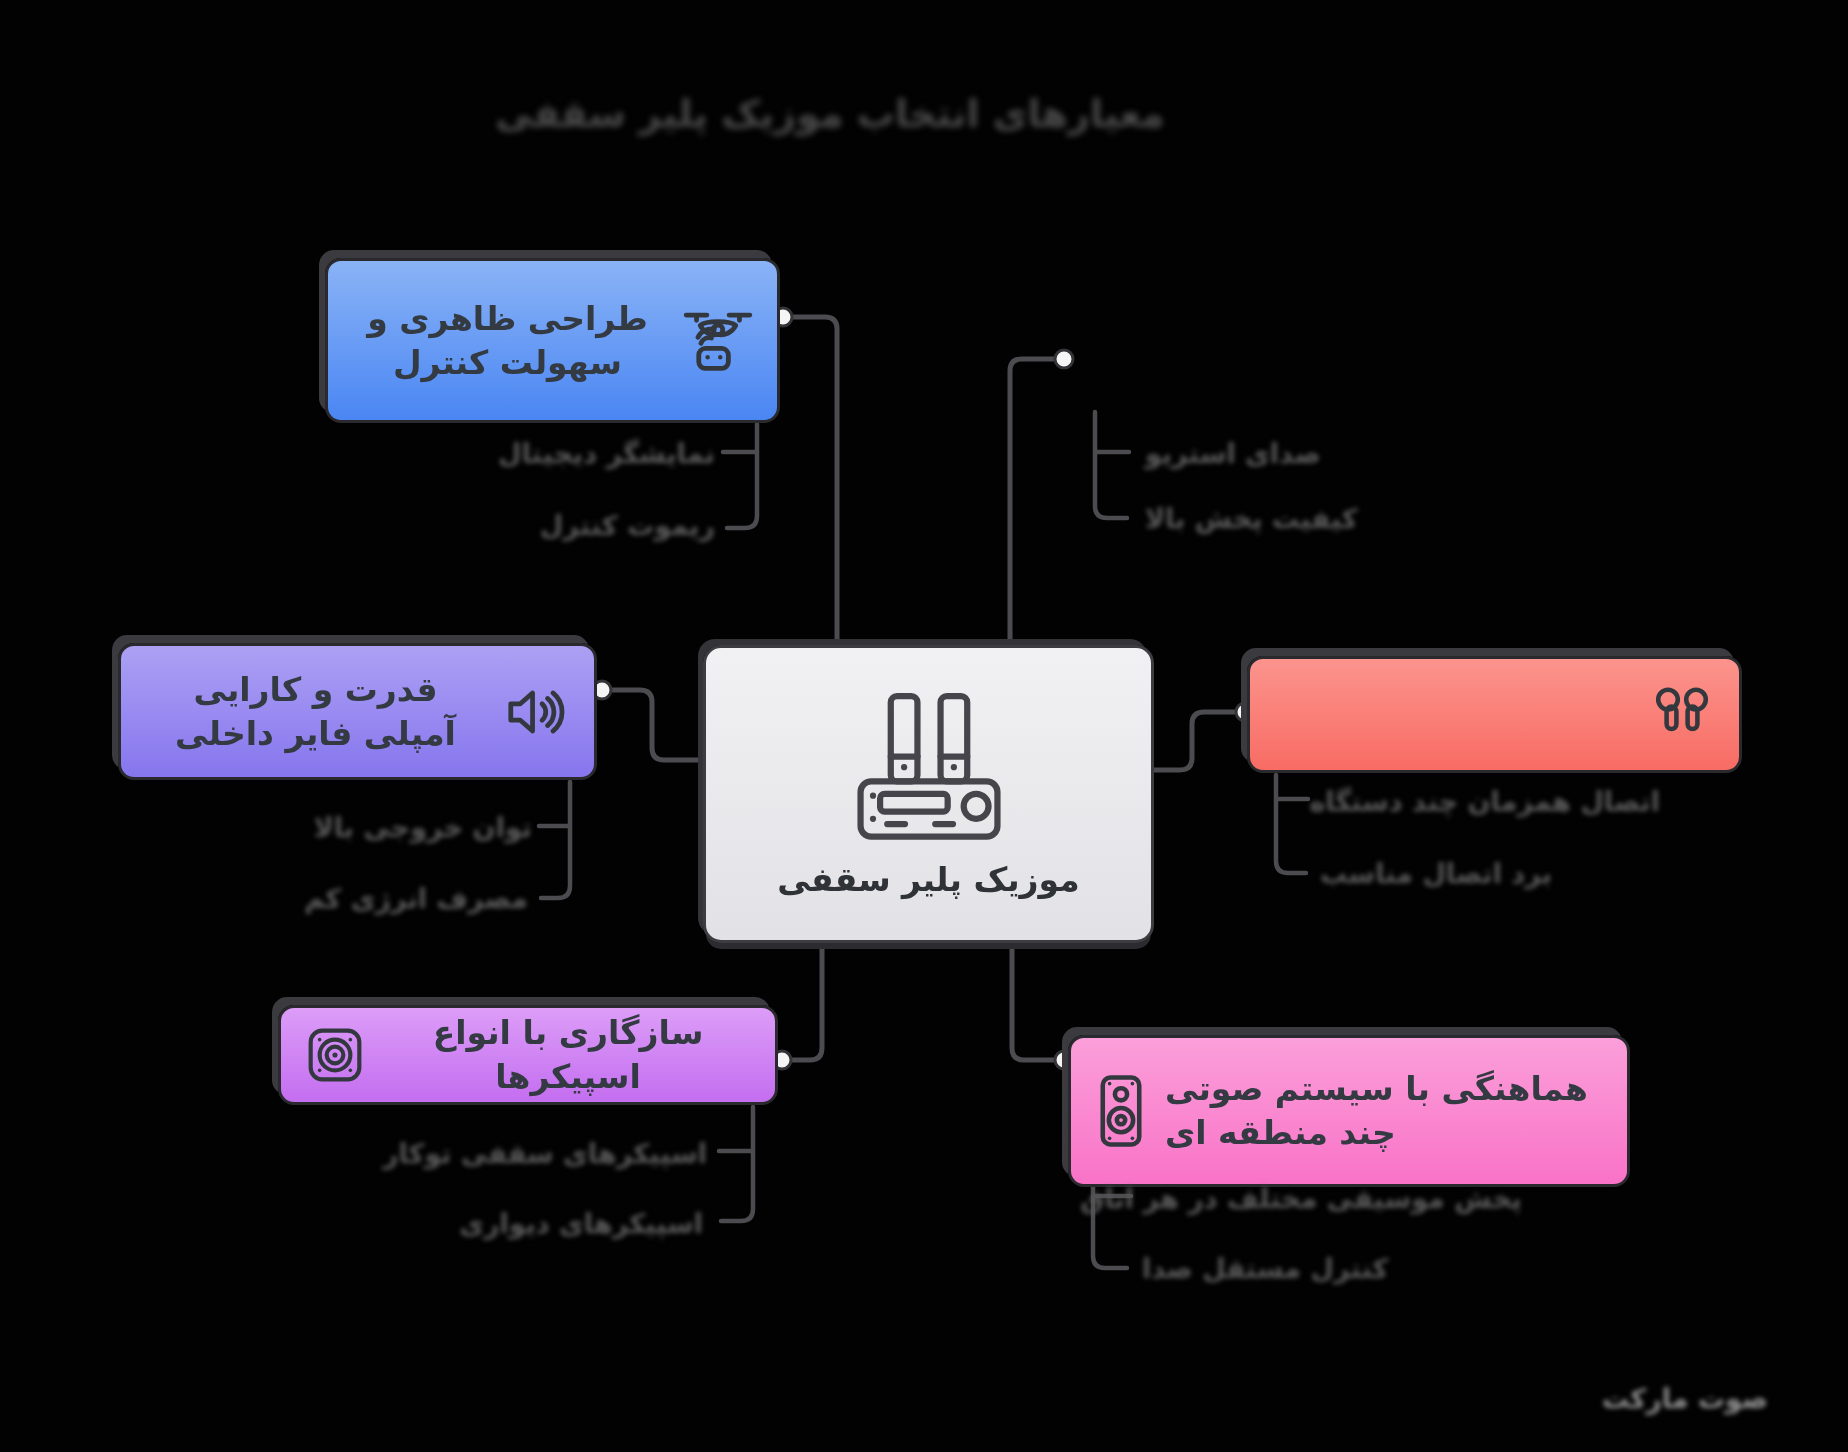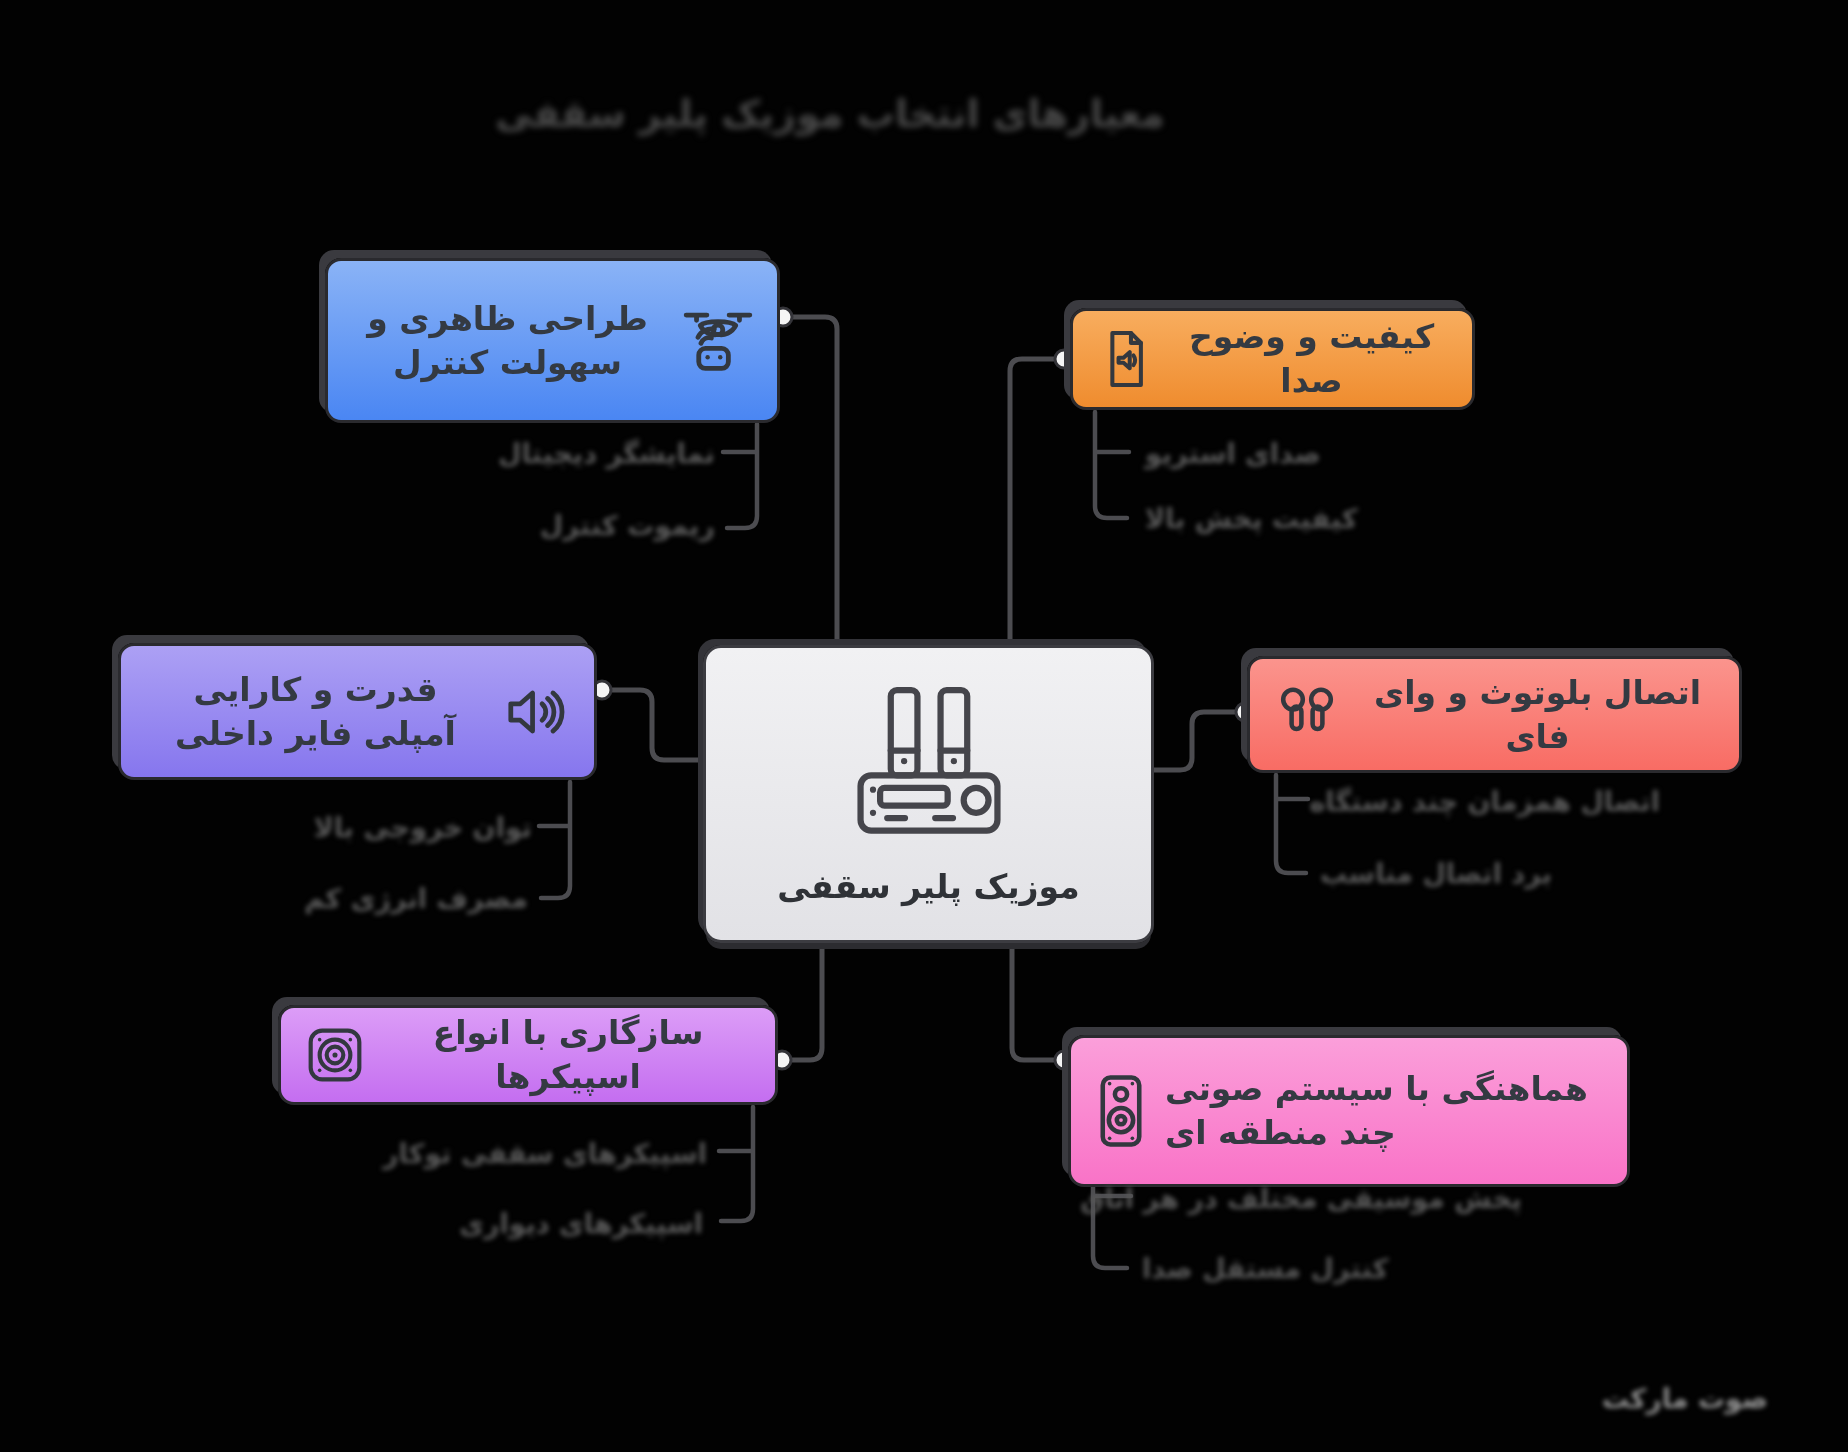--- a/index.html
+++ b/index.html
@@ -83,21 +83,21 @@
       <circle cx="1064" cy="359" r="9"></circle>
       <circle cx="602" cy="690" r="9"></circle>
       <circle cx="1245" cy="712" r="9"></circle>
       <circle cx="782" cy="1060" r="9"></circle>
       <circle cx="1064" cy="1060" r="9"></circle>
     </g>
   </svg>
 
   <div class="abs title" style="left:470px;top:92px;width:720px;">معیارهای انتخاب موزیک پلیر سقفی</div>
 
-  <div class="abs center-card" style="left:703px;top:645px;width:445px;height:292px;">
+  <div class="abs center-card" style="left:703px;top:645px;width:445px;height:292px;gap:7px;">
     <span class="icon">
       <svg width="200" height="160" viewBox="0 0 210 180" fill="none" stroke="currentColor" stroke-width="7" stroke-linejoin="round" stroke-linecap="round">
         <rect x="62" y="8" width="30" height="96" rx="7"></rect>
         <path d="M62 76 h30"></path>
           <circle cx="77" cy="88" r="3.5" fill="currentColor" stroke="none"></circle>
         <rect x="118" y="8" width="30" height="96" rx="7"></rect>
         <path d="M118 76 h30"></path>
           <circle cx="133" cy="88" r="3.5" fill="currentColor" stroke="none"></circle>
         <rect x="28" y="104" width="154" height="62" rx="12"></rect>
         <rect x="50" y="118" width="76" height="20" rx="5"></rect>
@@ -120,50 +120,38 @@
         <rect x="24" y="60" width="40" height="27" rx="9"></rect>
         <circle cx="36" cy="72" r="3" fill="currentColor" stroke="none"></circle>
         <circle cx="53" cy="72" r="3" fill="currentColor" stroke="none"></circle>
       </svg>
     </span>
     <div class="label">طراحی ظاهری و سهولت کنترل</div>
   </div>
   <div class="abs sub ta-right" style="left:460px;top:438px;width:255px;">نمایشگر دیجیتال</div>
   <div class="abs sub ta-right" style="left:470px;top:510px;width:245px;">ریموت کنترل</div>
 
-  <div class="abs node g-orange" style="left:1070px;top:308px;width:405px;height:102px;">
-    <div class="label">کیفیت و وضوح صدا</div>
-    <span class="icon">
-      <svg width="62" height="66" viewBox="0 0 100 100" fill="none" stroke="currentColor" stroke-width="6.5" stroke-linejoin="round" stroke-linecap="round">
-        <path d="M28 8 H58 L74 24 V92 H28 Z"></path>
-        <path d="M58 8 v16 h16"></path>
-        <path d="M38 48 h8 l10 -9 v26 l-10 -9 h-8 z"></path>
-        <path d="M62 44a14 14 0 0 1 0 16"></path>
-      </svg>
-    </span>
-  </div>
   <div class="abs sub ta-left" style="left:1145px;top:438px;width:290px;">صدای استریو</div>
   <div class="abs sub ta-left" style="left:1145px;top:503px;width:290px;">کیفیت پخش بالا</div>
 
   <div class="abs node g-purple" style="left:118px;top:643px;width:479px;height:137px;">
     <span class="icon">
       <svg width="68" height="64" viewBox="0 0 100 90" fill="none" stroke="currentColor" stroke-width="7" stroke-linejoin="round" stroke-linecap="round">
         <path d="M10 33 h14 l18 -16 v56 l-18 -16 h-14 z"></path>
         <path d="M56 33a16 16 0 0 1 0 24"></path>
         <path d="M64 25a26 26 0 0 1 0 40"></path>
         <path d="M72 17a36 36 0 0 1 0 56"></path>
       </svg>
     </span>
     <div class="label">قدرت و کارایی آمپلی فایر داخلی</div>
   </div>
   <div class="abs sub ta-right" style="left:330px;top:812px;width:202px;">توان خروجی بالا</div>
   <div class="abs sub ta-right" style="left:330px;top:883px;width:198px;">مصرف انرژی کم</div>
 
   <div class="abs node g-red" style="left:1247px;top:656px;width:495px;height:117px;">
-    <div class="label">اتصال بلوتوث و وای فای</div>
     <span class="icon">
       <svg width="70" height="70" viewBox="0 0 100 100" fill="none" stroke="currentColor" stroke-width="6.5" stroke-linejoin="round" stroke-linecap="round">
         <circle cx="30" cy="28" r="14"></circle>
         <rect x="28" y="38" width="14" height="32" rx="7"></rect>
         <circle cx="70" cy="28" r="14"></circle>
         <rect x="58" y="38" width="14" height="32" rx="7"></rect>
       </svg>
     </span>
   </div>
   <div class="abs sub ta-left" style="left:1320px;top:786px;width:340px;">اتصال همزمان چند دستگاه</div>

